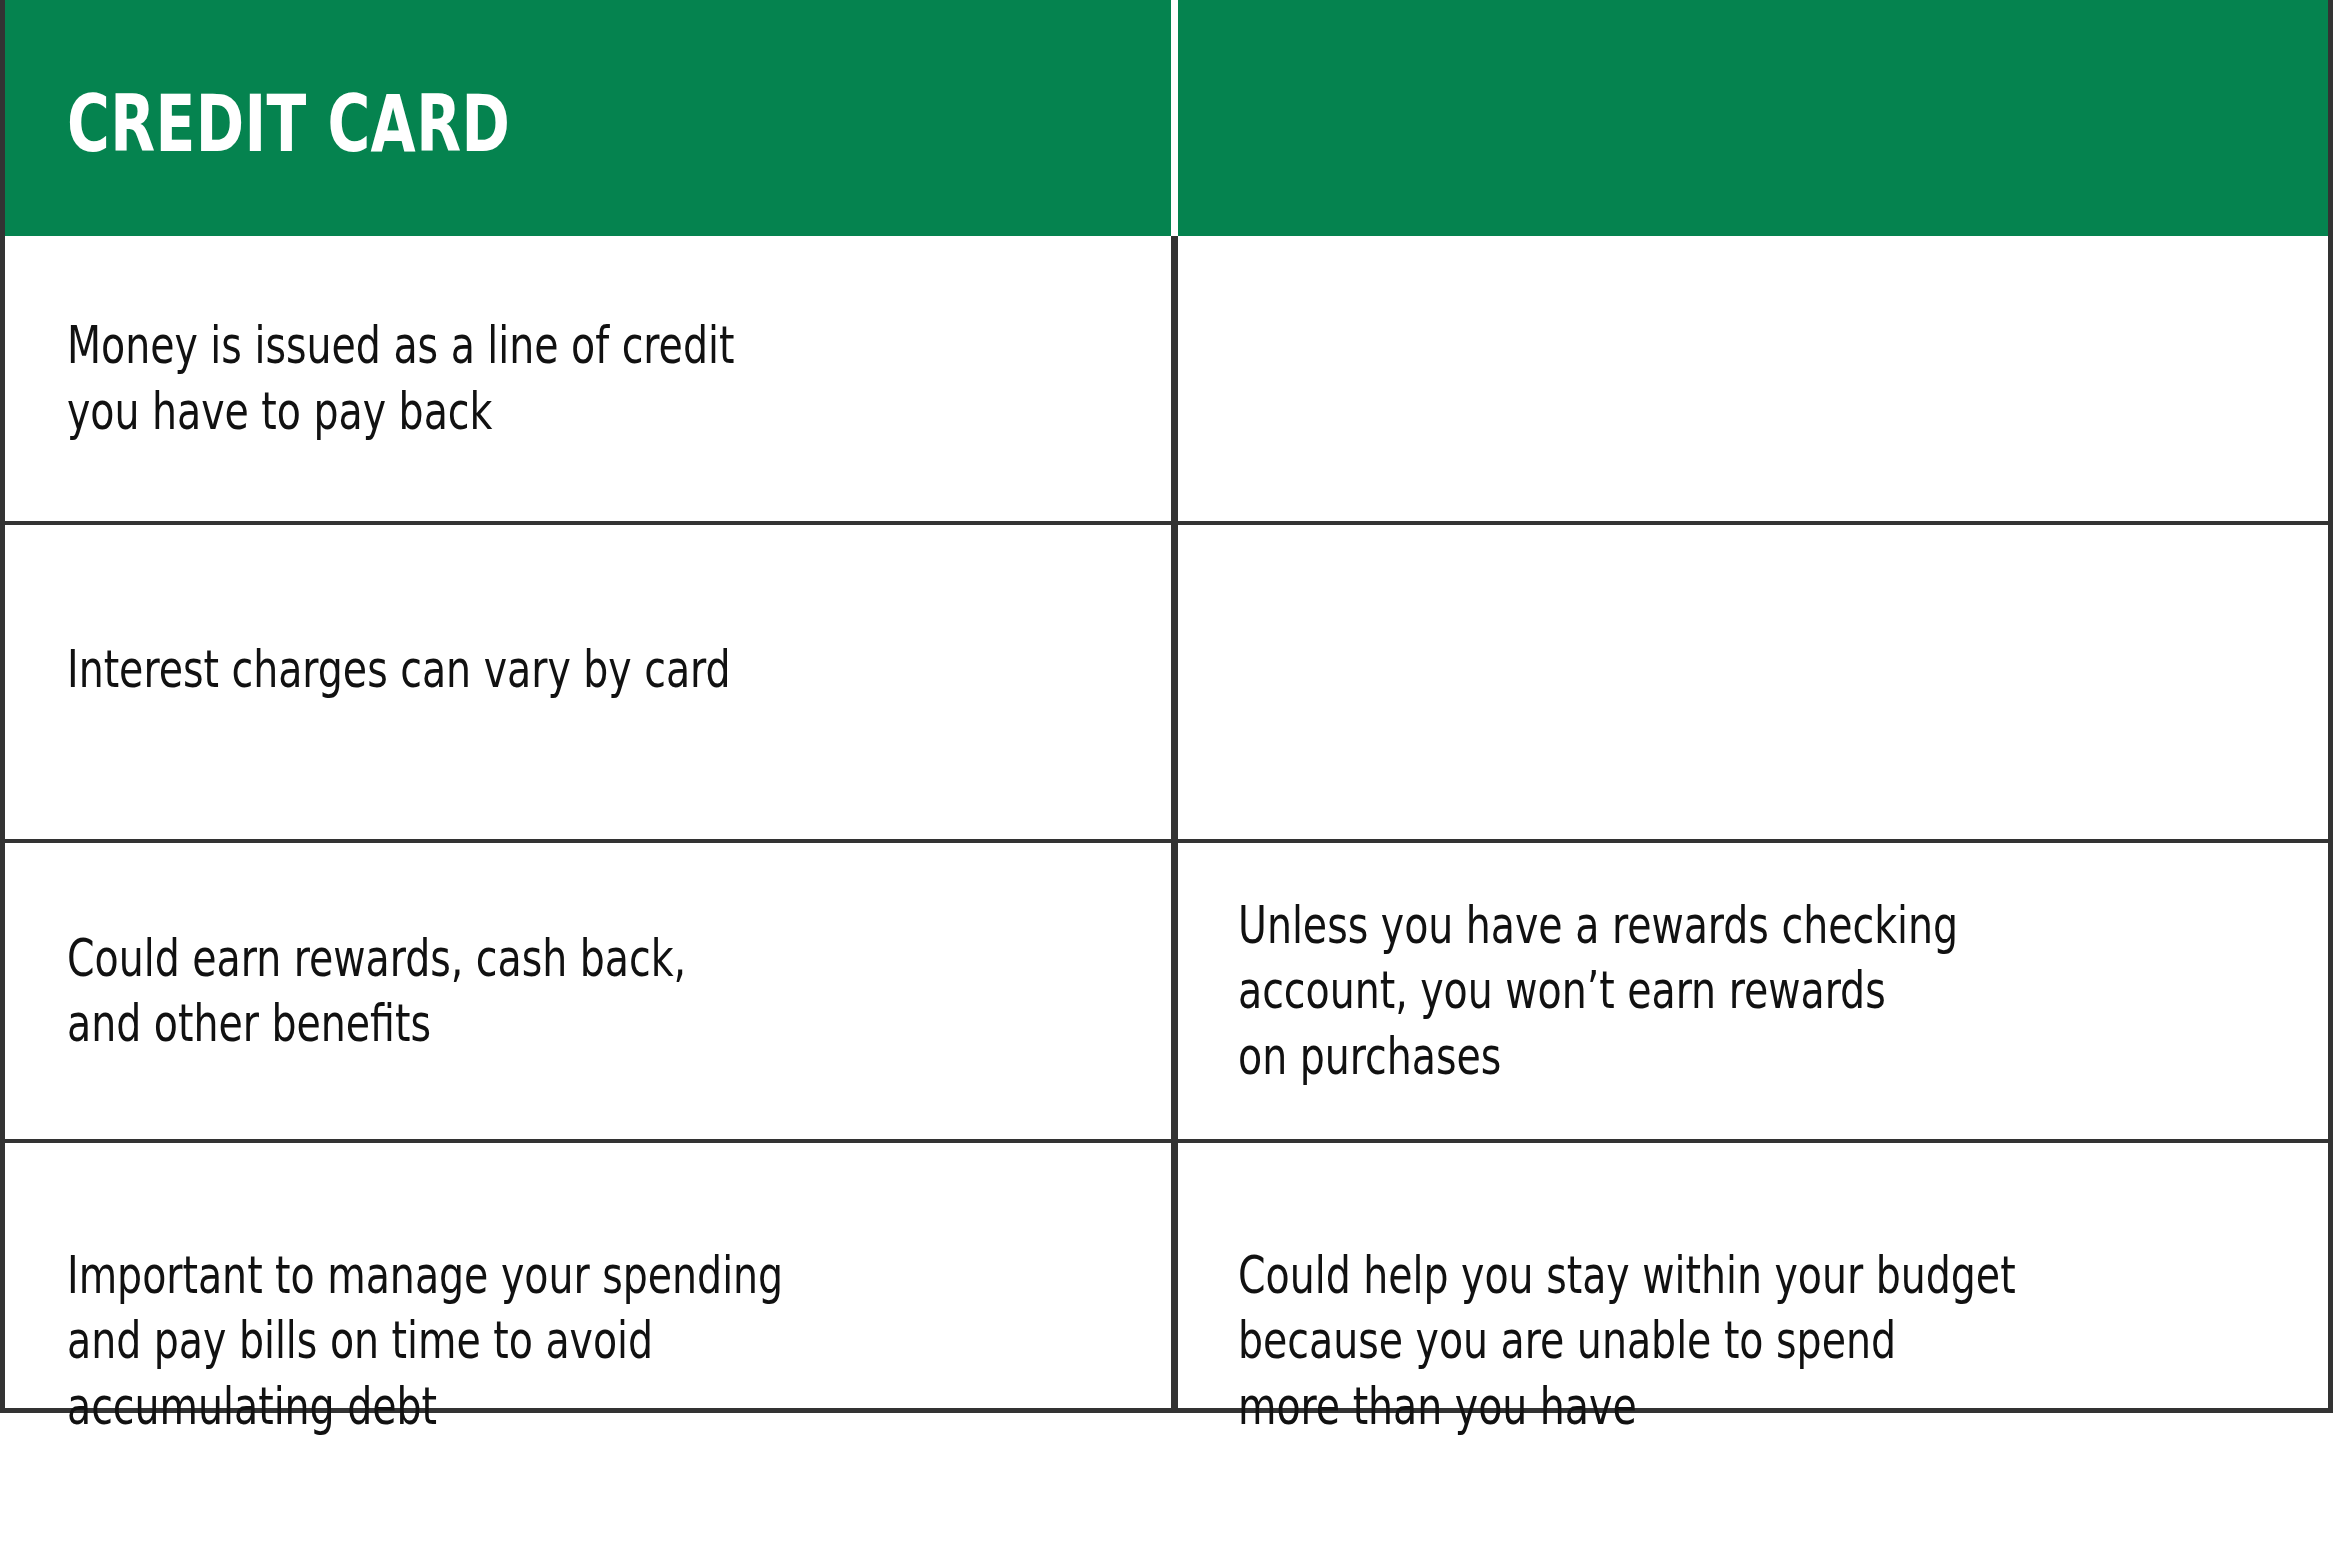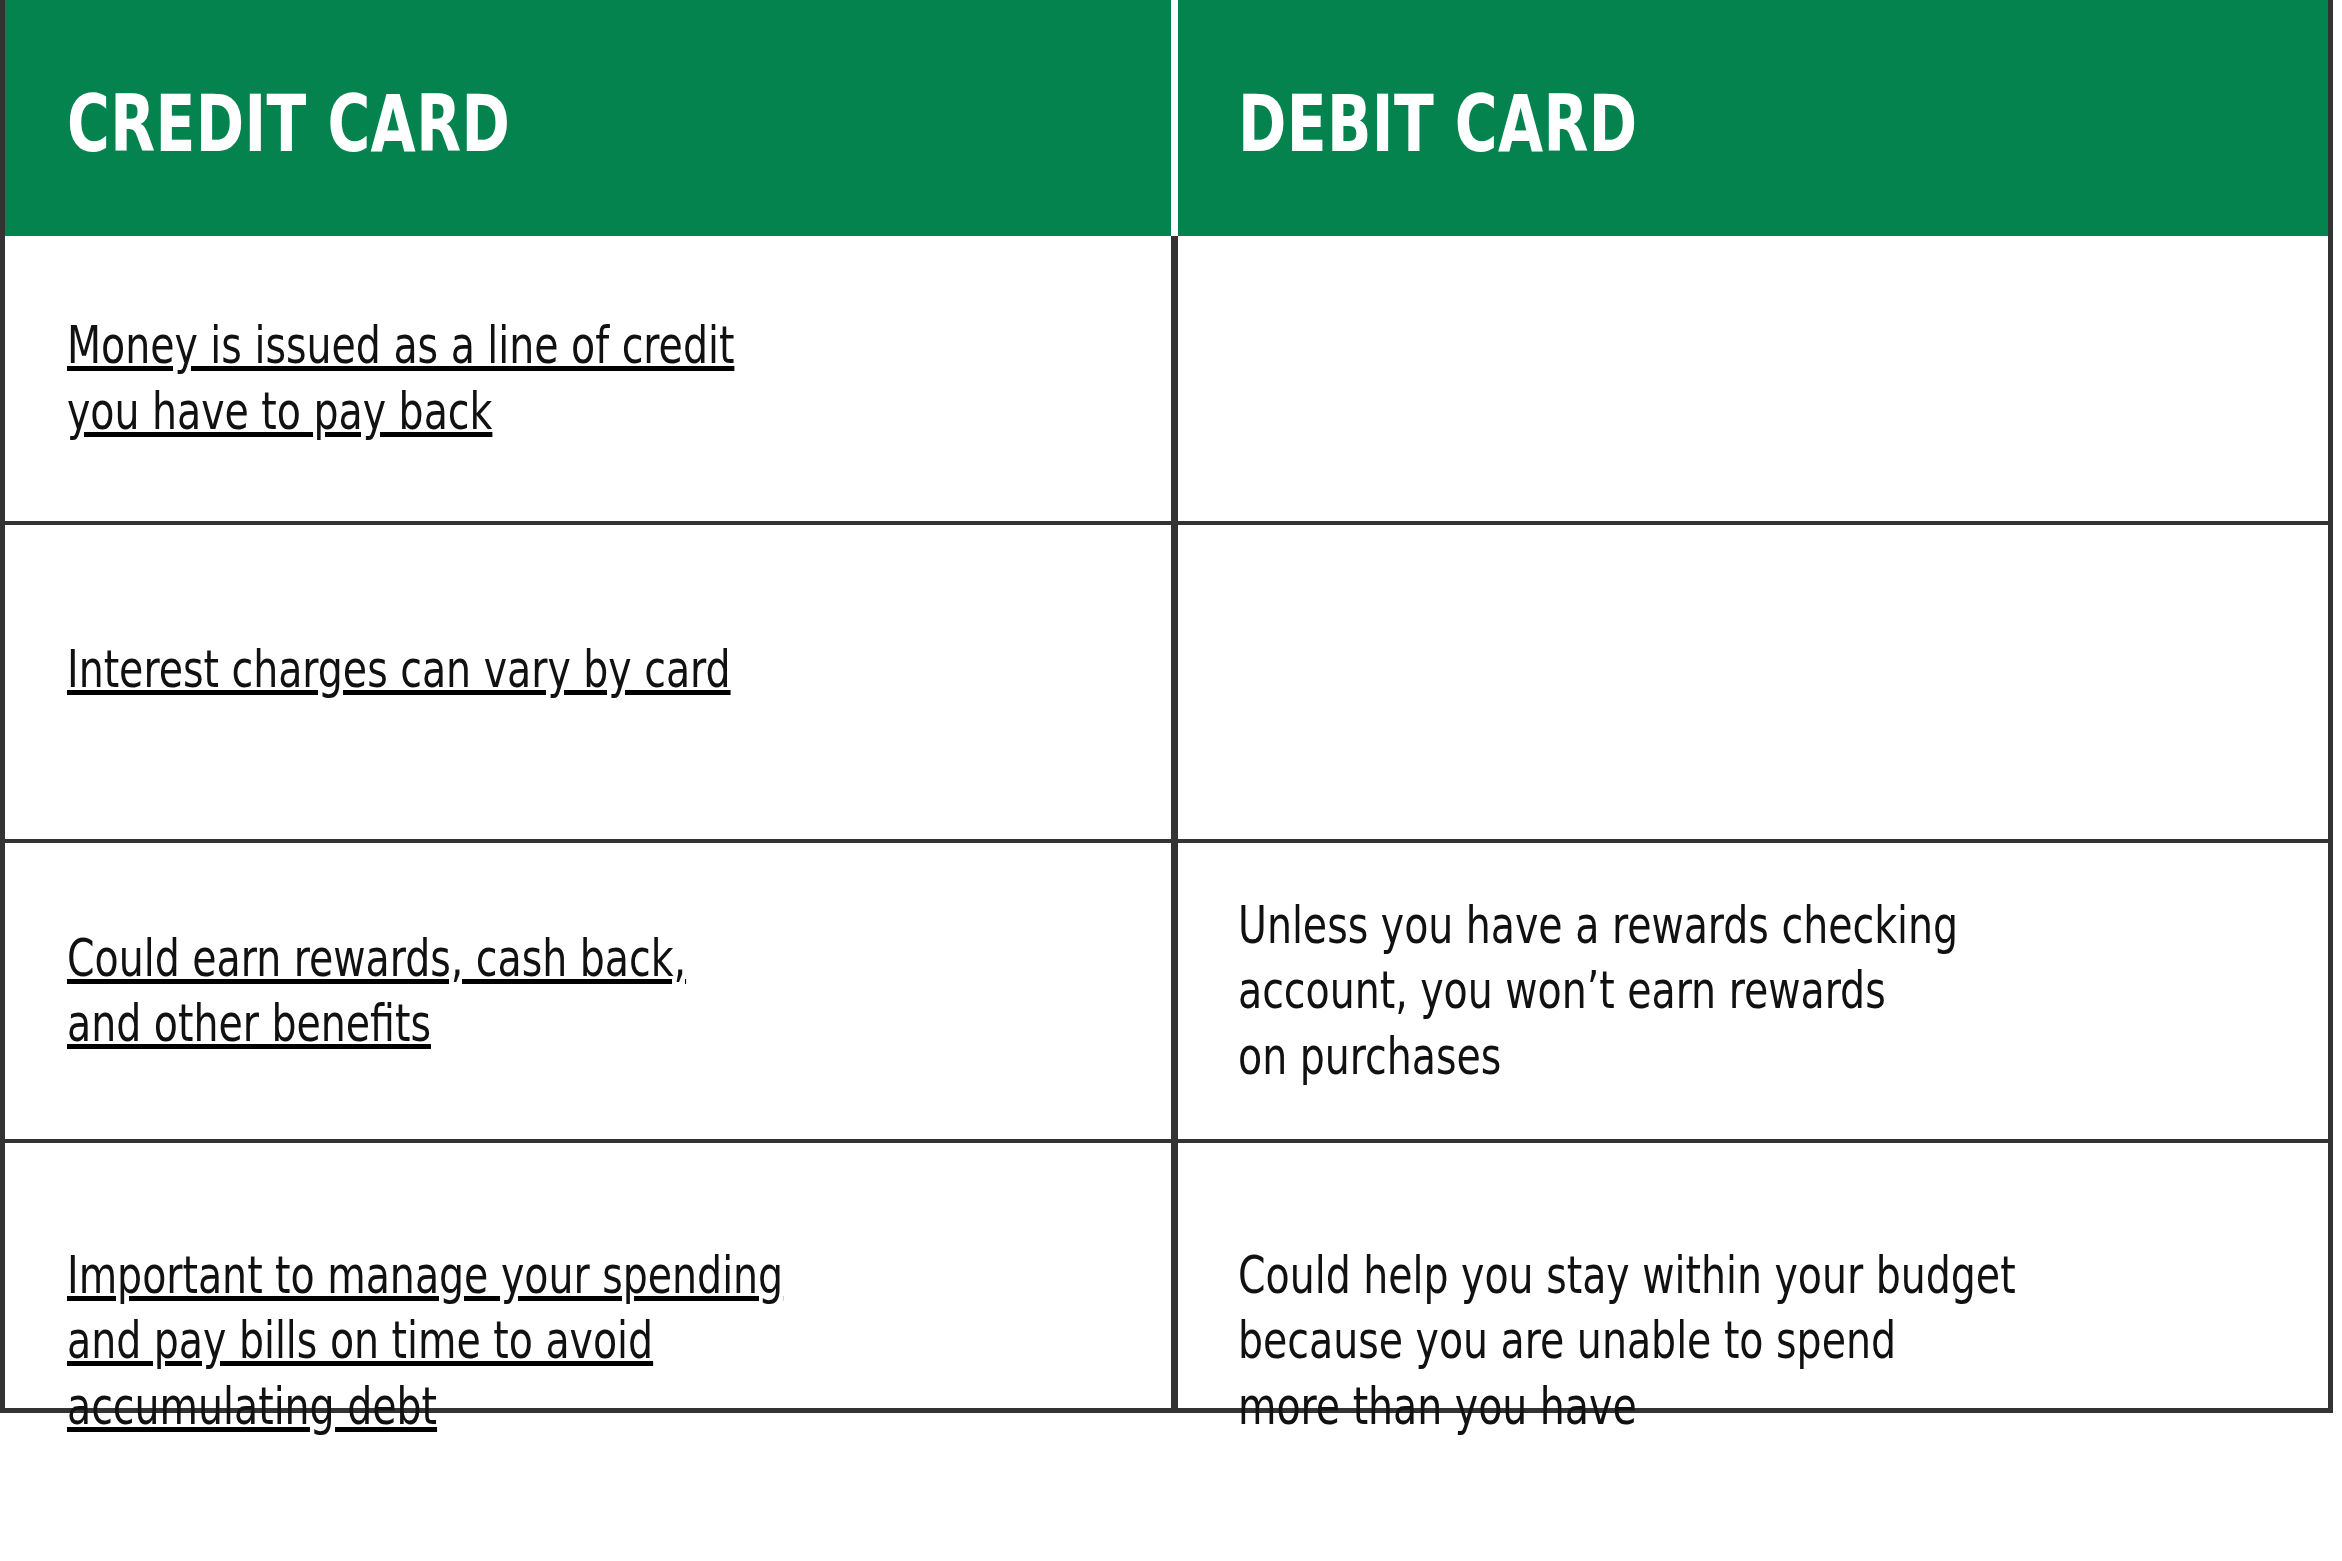--- a/index.html
+++ b/index.html
@@ -91,21 +91,21 @@
   .table-row.row-3 { height: 300px; margin-top: 26px; }
   .table-row.row-4 { height: 300px; align-items: flex-end; }
 
   .body-cell {
     position: relative;
     flex: 0 0 auto;
     display: flex;
     align-items: center;
     box-sizing: border-box;
   }
-  .body-cell.left  { width: 1166px; padding-left: 62px; padding-right: 37px; text-decoration: underline; }
+  .body-cell.left  { width: 1166px; padding-left: 62px; padding-right: 37px; }
   .body-cell.right { width: 1156px; padding-left: 67px; padding-right: 37px; }
 
   .cell-text {
     color: #111111;
     font-family: "Liberation Sans Narrow", "DejaVu Sans Condensed",
                  "Liberation Sans", sans-serif;
     font-size: 51px;
     line-height: 1.28;
     font-weight: 400;
     transform: scaleX(0.86);
@@ -131,23 +131,20 @@
 <div class="sheet">
 
   <div class="compare-table">
 
     <div class="table-header">
 
       <div class="header-cell left">
         <span class="header-title">CREDIT CARD</span>
       </div>
 
-      <div class="header-cell right">
-        <span class="header-title">DEBIT CARD</span>
-      </div>
 
       <div class="header-divider"></div>
     </div>
 
     <div class="table-body">
 
       <div class="body-divider"></div>
 
       <div class="table-row row-1">
         <div class="body-cell left">

